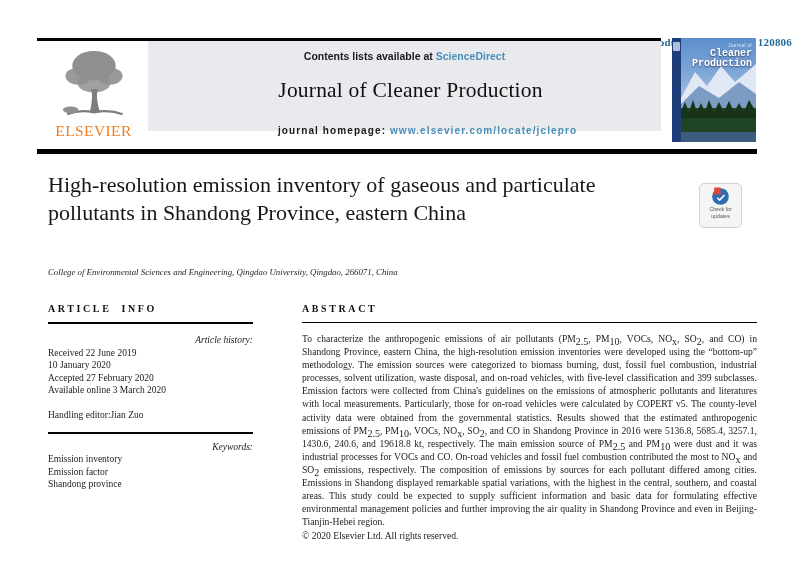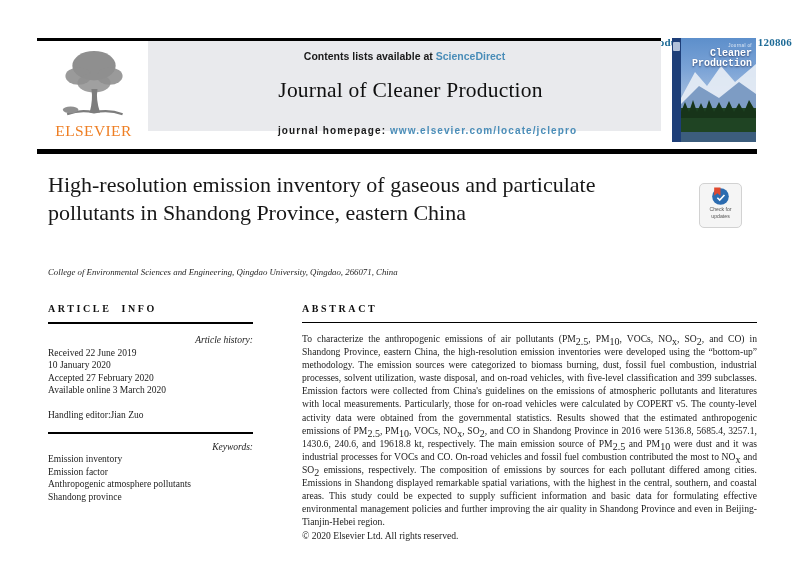--- a/index.html
+++ b/index.html
@@ -172,21 +172,20 @@
         <div>Received 22 June 2019</div>
         <div>10 January 2020</div>
         <div>Accepted 27 February 2020</div>
         <div>Available online 3 March 2020</div>
         <div class="gap12"></div>
         <div>Handling editor:Jian Zuo</div>
         <hr class="hr2b">
         <div class="it">Keywords:</div>
         <div>Emission inventory</div>
         <div>Emission factor</div>
-        <div>Anthropogenic atmosphere pollutants</div>
         <div>Shandong province</div>
       </div>
     </div>
 
     <div class="col-right">
       <div class="sec-heading">ABSTRACT</div>
       <hr class="hr15">
       <div class="abstract-body">To characterize the anthropogenic emissions of air pollutants (PM<sub>2.5</sub>, PM<sub>10</sub>, VOCs, NO<sub>x</sub>, SO<sub>2</sub>, and CO) in Shandong Province, eastern China, the high-resolution emission inventories were developed using the “bottom-up” methodology. The emission sources were categorized to biomass burning, dust, fossil fuel combustion, industrial processes, solvent utilization, waste disposal, and on-road vehicles, with five-level classification and 399 subclasses. Emission factors were collected from China's guidelines on the emissions of atmospheric pollutants and literatures with local measurements. Particularly, those for on-road vehicles were calculated by COPERT v5. The county-level activity data were obtained from the governmental statistics. Results showed that the estimated anthropogenic emissions of PM<sub>2.5</sub>, PM<sub>10</sub>, VOCs, NO<sub>x</sub>, SO<sub>2</sub>, and CO in Shandong Province in 2016 were 5136.8, 5685.4, 3257.1, 1430.6, 240.6, and 19618.8 kt, respectively. The main emission source of PM<sub>2.5</sub> and PM<sub>10</sub> were dust and it was industrial processes for VOCs and CO. On-road vehicles and fossil fuel combustion contributed the most to NO<sub>x</sub> and SO<sub>2</sub> emissions, respectively. The composition of emissions by sources for each pollutant differed among cities. Emissions in Shandong displayed remarkable spatial variations, with the highest in the central, southern, and coastal areas. This study could be expected to supply sufficient information and basic data for formulating effective environmental management policies and further improving the air quality in Shandong Province and even in Beijing-Tianjin-Hebei region.</div>
       <div class="copyright">© 2020 Elsevier Ltd. All rights reserved.</div>
     </div>

